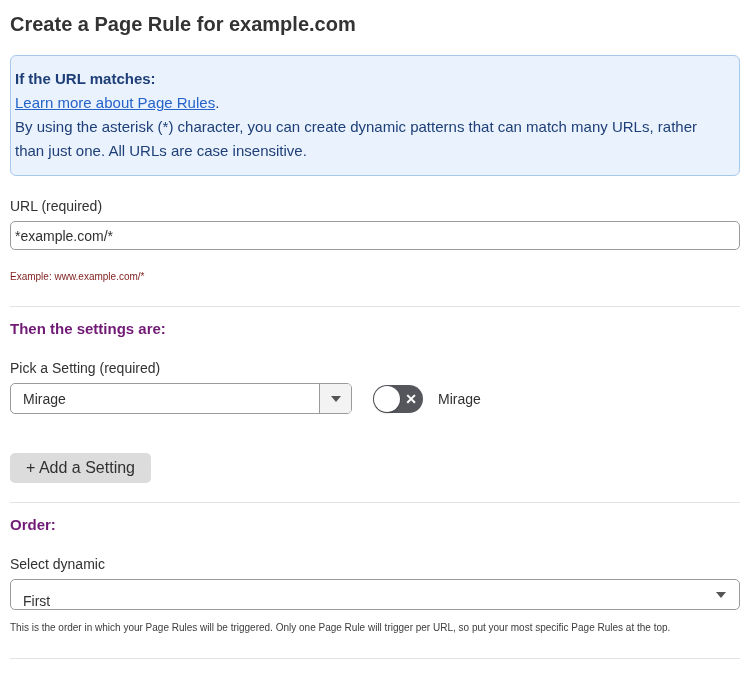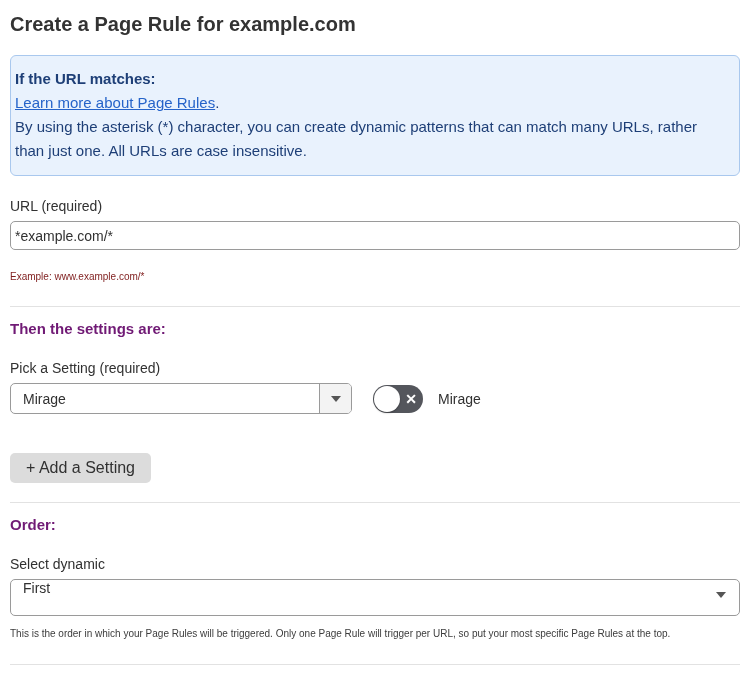--- a/index.html
+++ b/index.html
@@ -159,26 +159,26 @@
   .add-setting-btn { margin-top: 39px; }
   .order-helper {
     margin-top: 6px;
     font-size: 10px;
     line-height: 23px;
     color: #3c3c3c;
   }
   .select-wide {
     margin-top: 7px;
     position: relative;
-    height: 37px;
+    height: 31px;
     border: 1px solid #9a9a9a;
     border-radius: 5px;
     background: #ffffff;
     display: flex;
-    align-items: flex-start;
+    align-items: flex-end;
     padding: 0 12px;
     font-size: 14px;
     color: #313131;
     cursor: pointer;
   }
   .select-wide .caret-down {
     position: absolute;
     right: 13px;
     top: 12px;
   }

